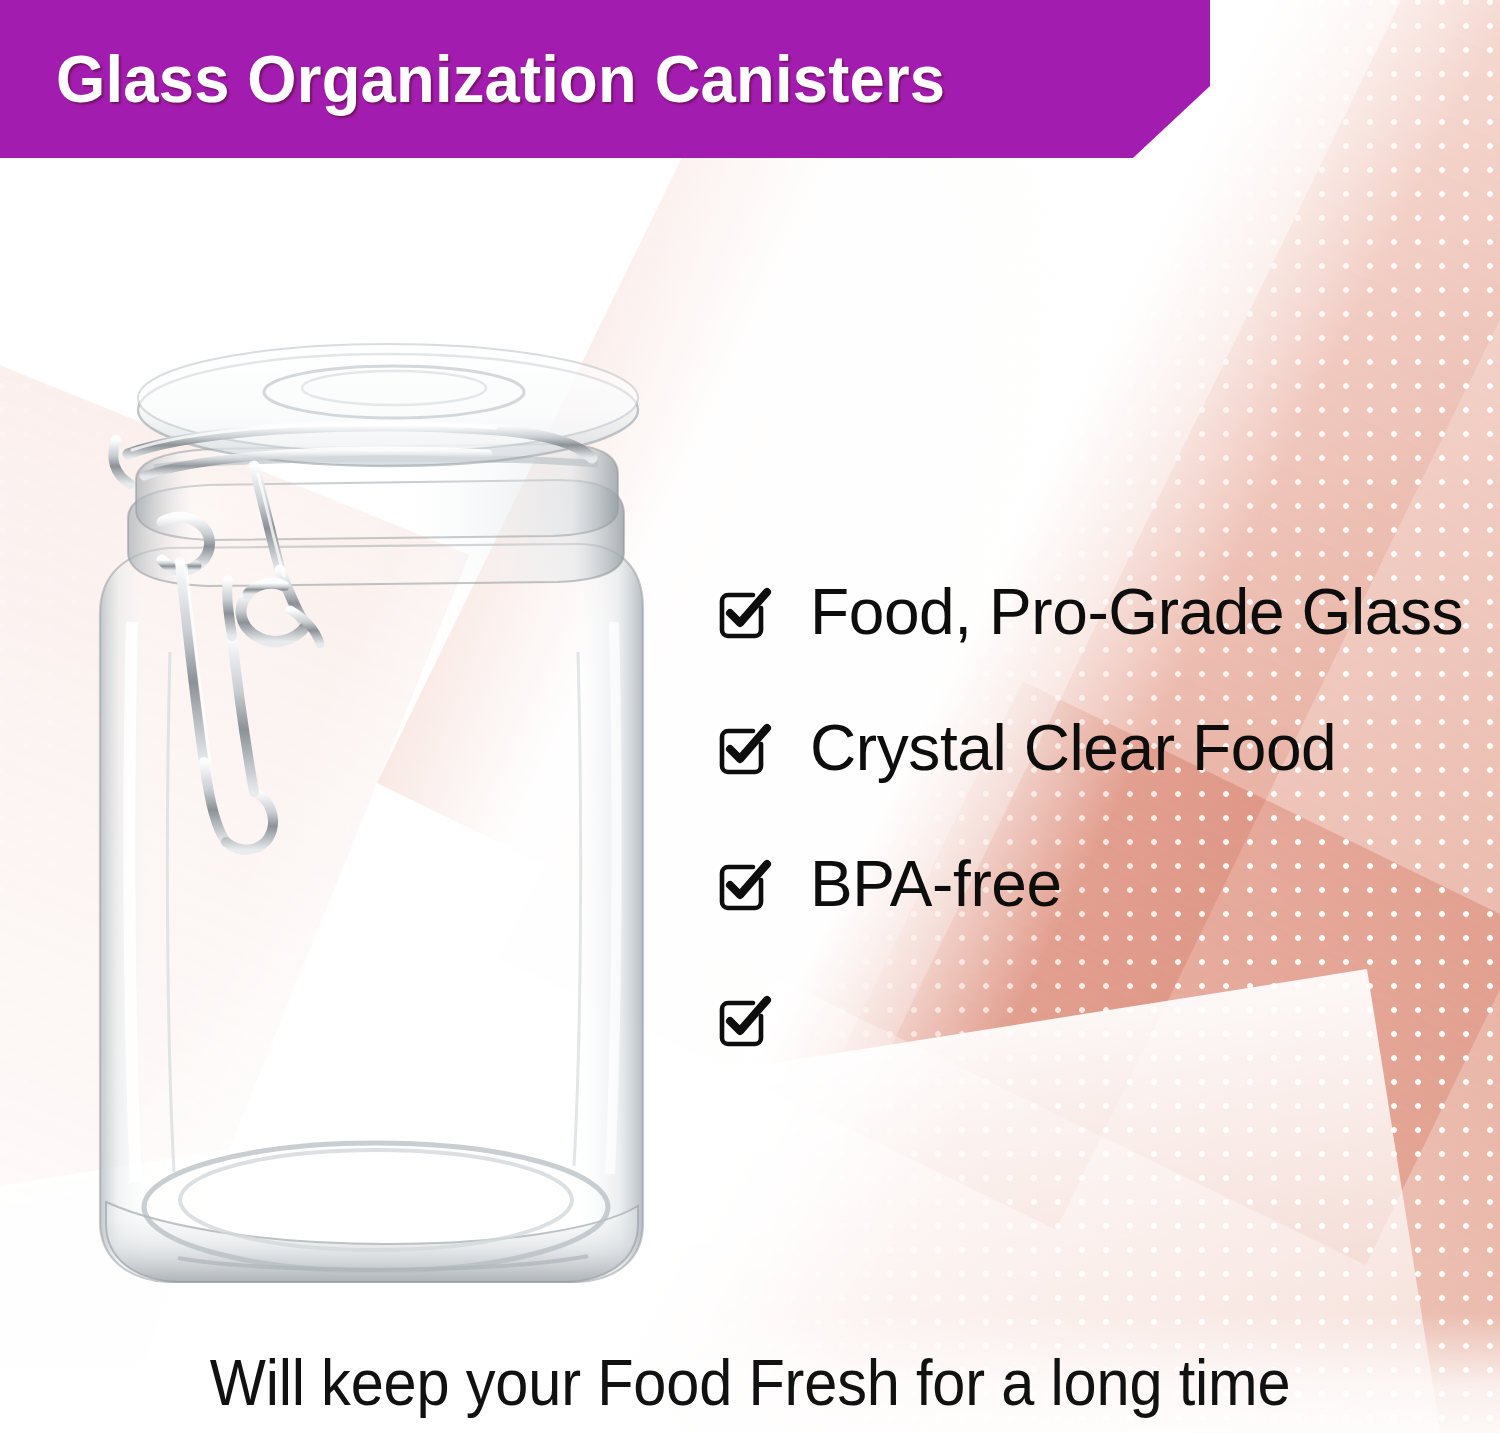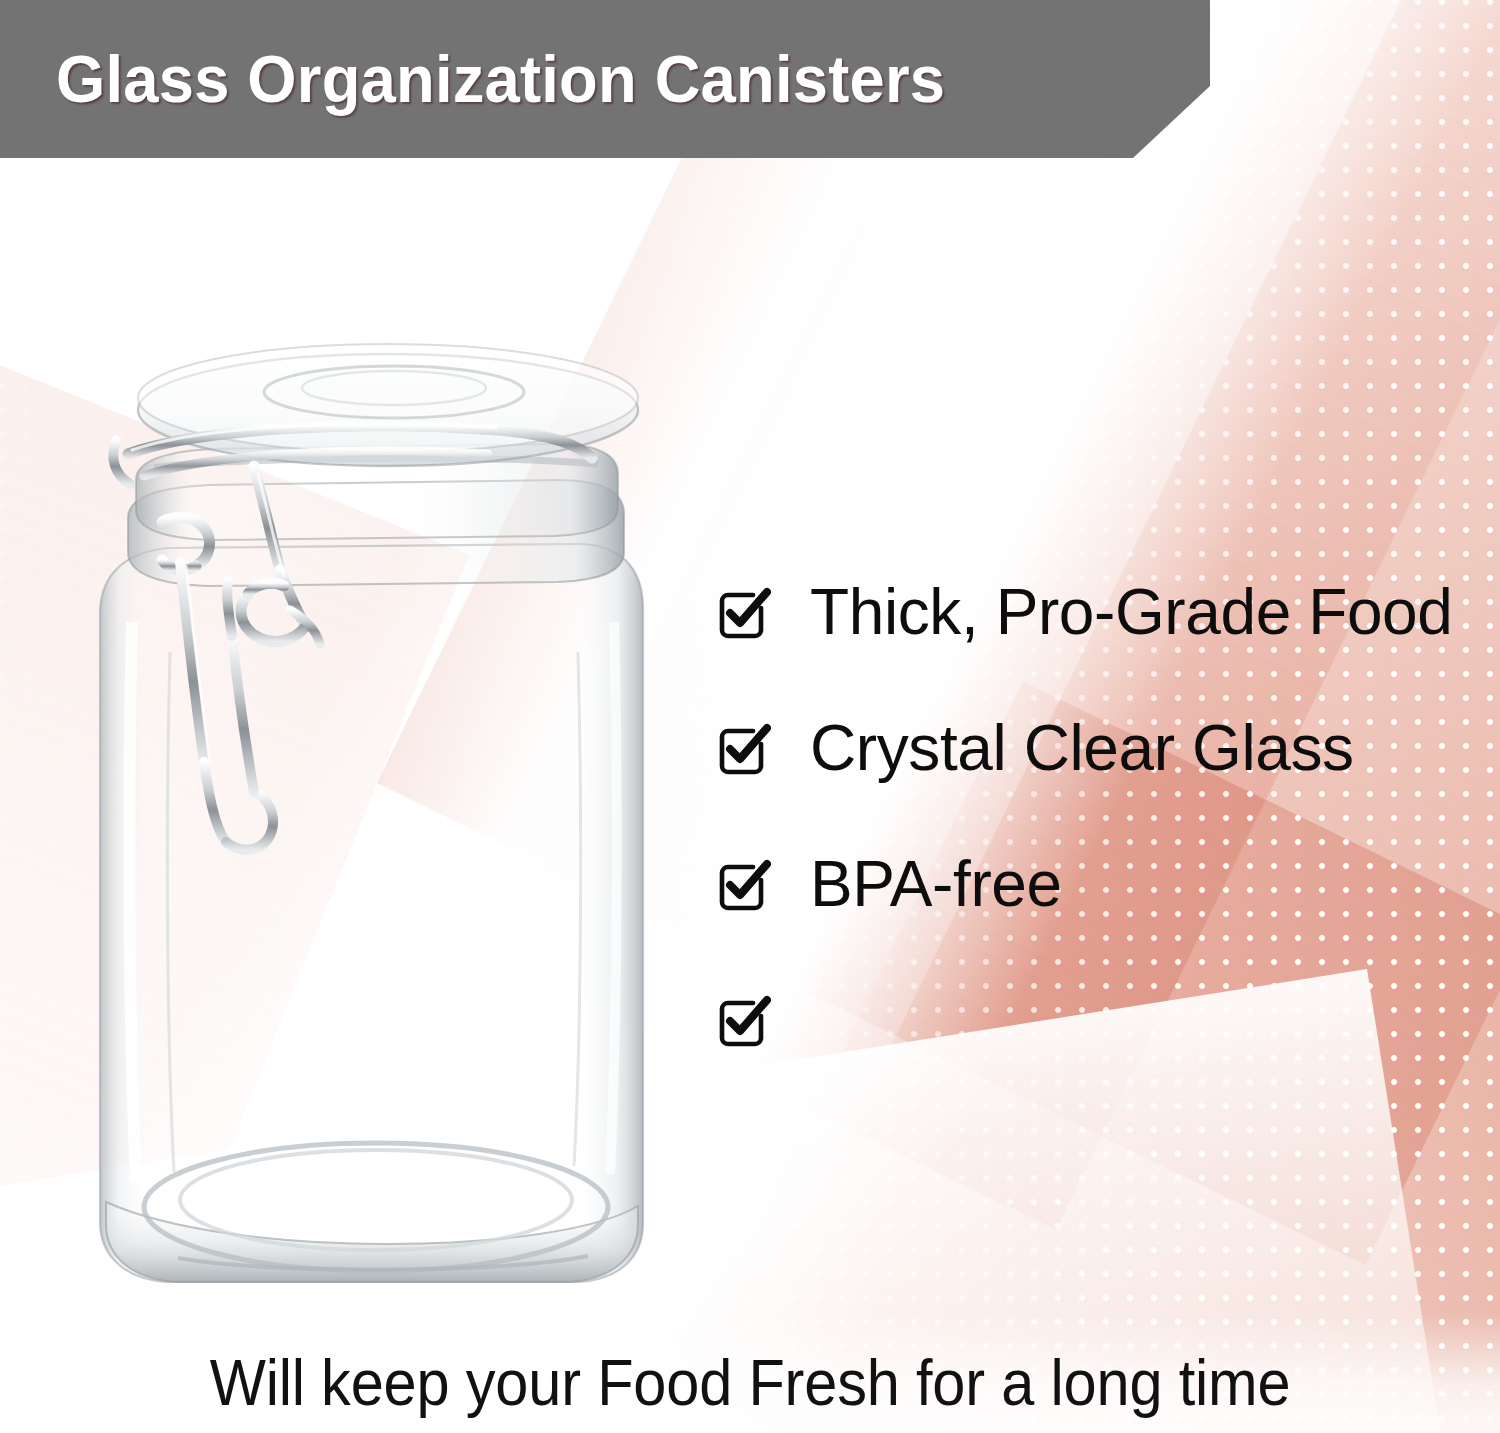--- a/index.html
+++ b/index.html
@@ -35,21 +35,21 @@
       background:linear-gradient(180deg, rgba(255,255,255,.92) 0%, rgba(255,255,255,.35) 100%);mix-blend-mode:screen;}
   .s6{width:700px;height:1200px;left:-430px;top:380px;transform:rotate(22deg);
       background:linear-gradient(180deg, rgba(236,186,171,.22) 0%, rgba(255,255,255,0) 100%);}
   .whiteband{position:absolute;width:760px;height:2100px;left:470px;top:-560px;transform:rotate(26deg);
       background:linear-gradient(90deg, rgba(255,255,255,.0) 0%, rgba(255,255,255,.97) 30%, rgba(255,255,255,.99) 72%, rgba(255,255,255,.0) 100%);}
   .bottomfade{position:absolute;left:0;right:0;bottom:0;height:120px;
       background:linear-gradient(180deg, rgba(255,255,255,0) 0%, rgba(255,255,255,.75) 60%, rgba(255,255,255,.9) 100%);}
 
   
   .banner{position:absolute;left:0;top:0;width:1210px;height:158px;
-    background:#737373;
+    background:#a21caf;
     clip-path:polygon(0 0, 1210px 0, 1210px 86px, 1133px 158px, 0 158px);
     display:flex;align-items:center;}
   .banner-title{color:#fff;font-size:66px;line-height:1;font-weight:700;
     letter-spacing:.2px;margin-left:56px;white-space:nowrap;
     transform:scaleX(.96);transform-origin:left center;
     text-shadow:2px 2px 2px rgba(60,10,6,.45);}
 
   
   .jar-wrap{position:absolute;left:58px;top:222px;width:640px;height:1075px;}
   .jar-svg{width:100%;height:100%;display:block;}
@@ -178,31 +178,31 @@
 
   <div class="features">
 
     <div class="feature">
       <span class="cbx">
         <svg viewBox="0 0 56 56" width="56" height="56" xmlns="http://www.w3.org/2000/svg">
           <path d="M45 22 L45 44 A6 6 0 0 1 39 50 L12 50 A6 6 0 0 1 6 44 L6 15 A6 6 0 0 1 12 9 L37 9" fill="none" stroke="#0d0d0d" stroke-width="4.6" stroke-linecap="round"></path>
           <path d="M14 27 L24 37 L51 6" fill="none" stroke="#0d0d0d" stroke-width="8" stroke-linecap="round" stroke-linejoin="round"></path>
         </svg>
       </span>
-      <span class="feature-label">Thick, Pro-Grade Food</span>
-    </div>
-
-    <div class="feature">
-      <span class="cbx">
-        <svg viewBox="0 0 56 56" width="56" height="56" xmlns="http://www.w3.org/2000/svg">
-          <path d="M45 22 L45 44 A6 6 0 0 1 39 50 L12 50 A6 6 0 0 1 6 44 L6 15 A6 6 0 0 1 12 9 L37 9" fill="none" stroke="#0d0d0d" stroke-width="4.6" stroke-linecap="round"></path>
-          <path d="M14 27 L24 37 L51 6" fill="none" stroke="#0d0d0d" stroke-width="8" stroke-linecap="round" stroke-linejoin="round"></path>
-        </svg>
-      </span>
-      <span class="feature-label">Crystal Clear Glass</span>
+      <span class="feature-label">Food, Pro-Grade Glass</span>
+    </div>
+
+    <div class="feature">
+      <span class="cbx">
+        <svg viewBox="0 0 56 56" width="56" height="56" xmlns="http://www.w3.org/2000/svg">
+          <path d="M45 22 L45 44 A6 6 0 0 1 39 50 L12 50 A6 6 0 0 1 6 44 L6 15 A6 6 0 0 1 12 9 L37 9" fill="none" stroke="#0d0d0d" stroke-width="4.6" stroke-linecap="round"></path>
+          <path d="M14 27 L24 37 L51 6" fill="none" stroke="#0d0d0d" stroke-width="8" stroke-linecap="round" stroke-linejoin="round"></path>
+        </svg>
+      </span>
+      <span class="feature-label">Crystal Clear Food</span>
     </div>
 
     <div class="feature">
       <span class="cbx">
         <svg viewBox="0 0 56 56" width="56" height="56" xmlns="http://www.w3.org/2000/svg">
           <path d="M45 22 L45 44 A6 6 0 0 1 39 50 L12 50 A6 6 0 0 1 6 44 L6 15 A6 6 0 0 1 12 9 L37 9" fill="none" stroke="#0d0d0d" stroke-width="4.6" stroke-linecap="round"></path>
           <path d="M14 27 L24 37 L51 6" fill="none" stroke="#0d0d0d" stroke-width="8" stroke-linecap="round" stroke-linejoin="round"></path>
         </svg>
       </span>
       <span class="feature-label">BPA-free</span>

